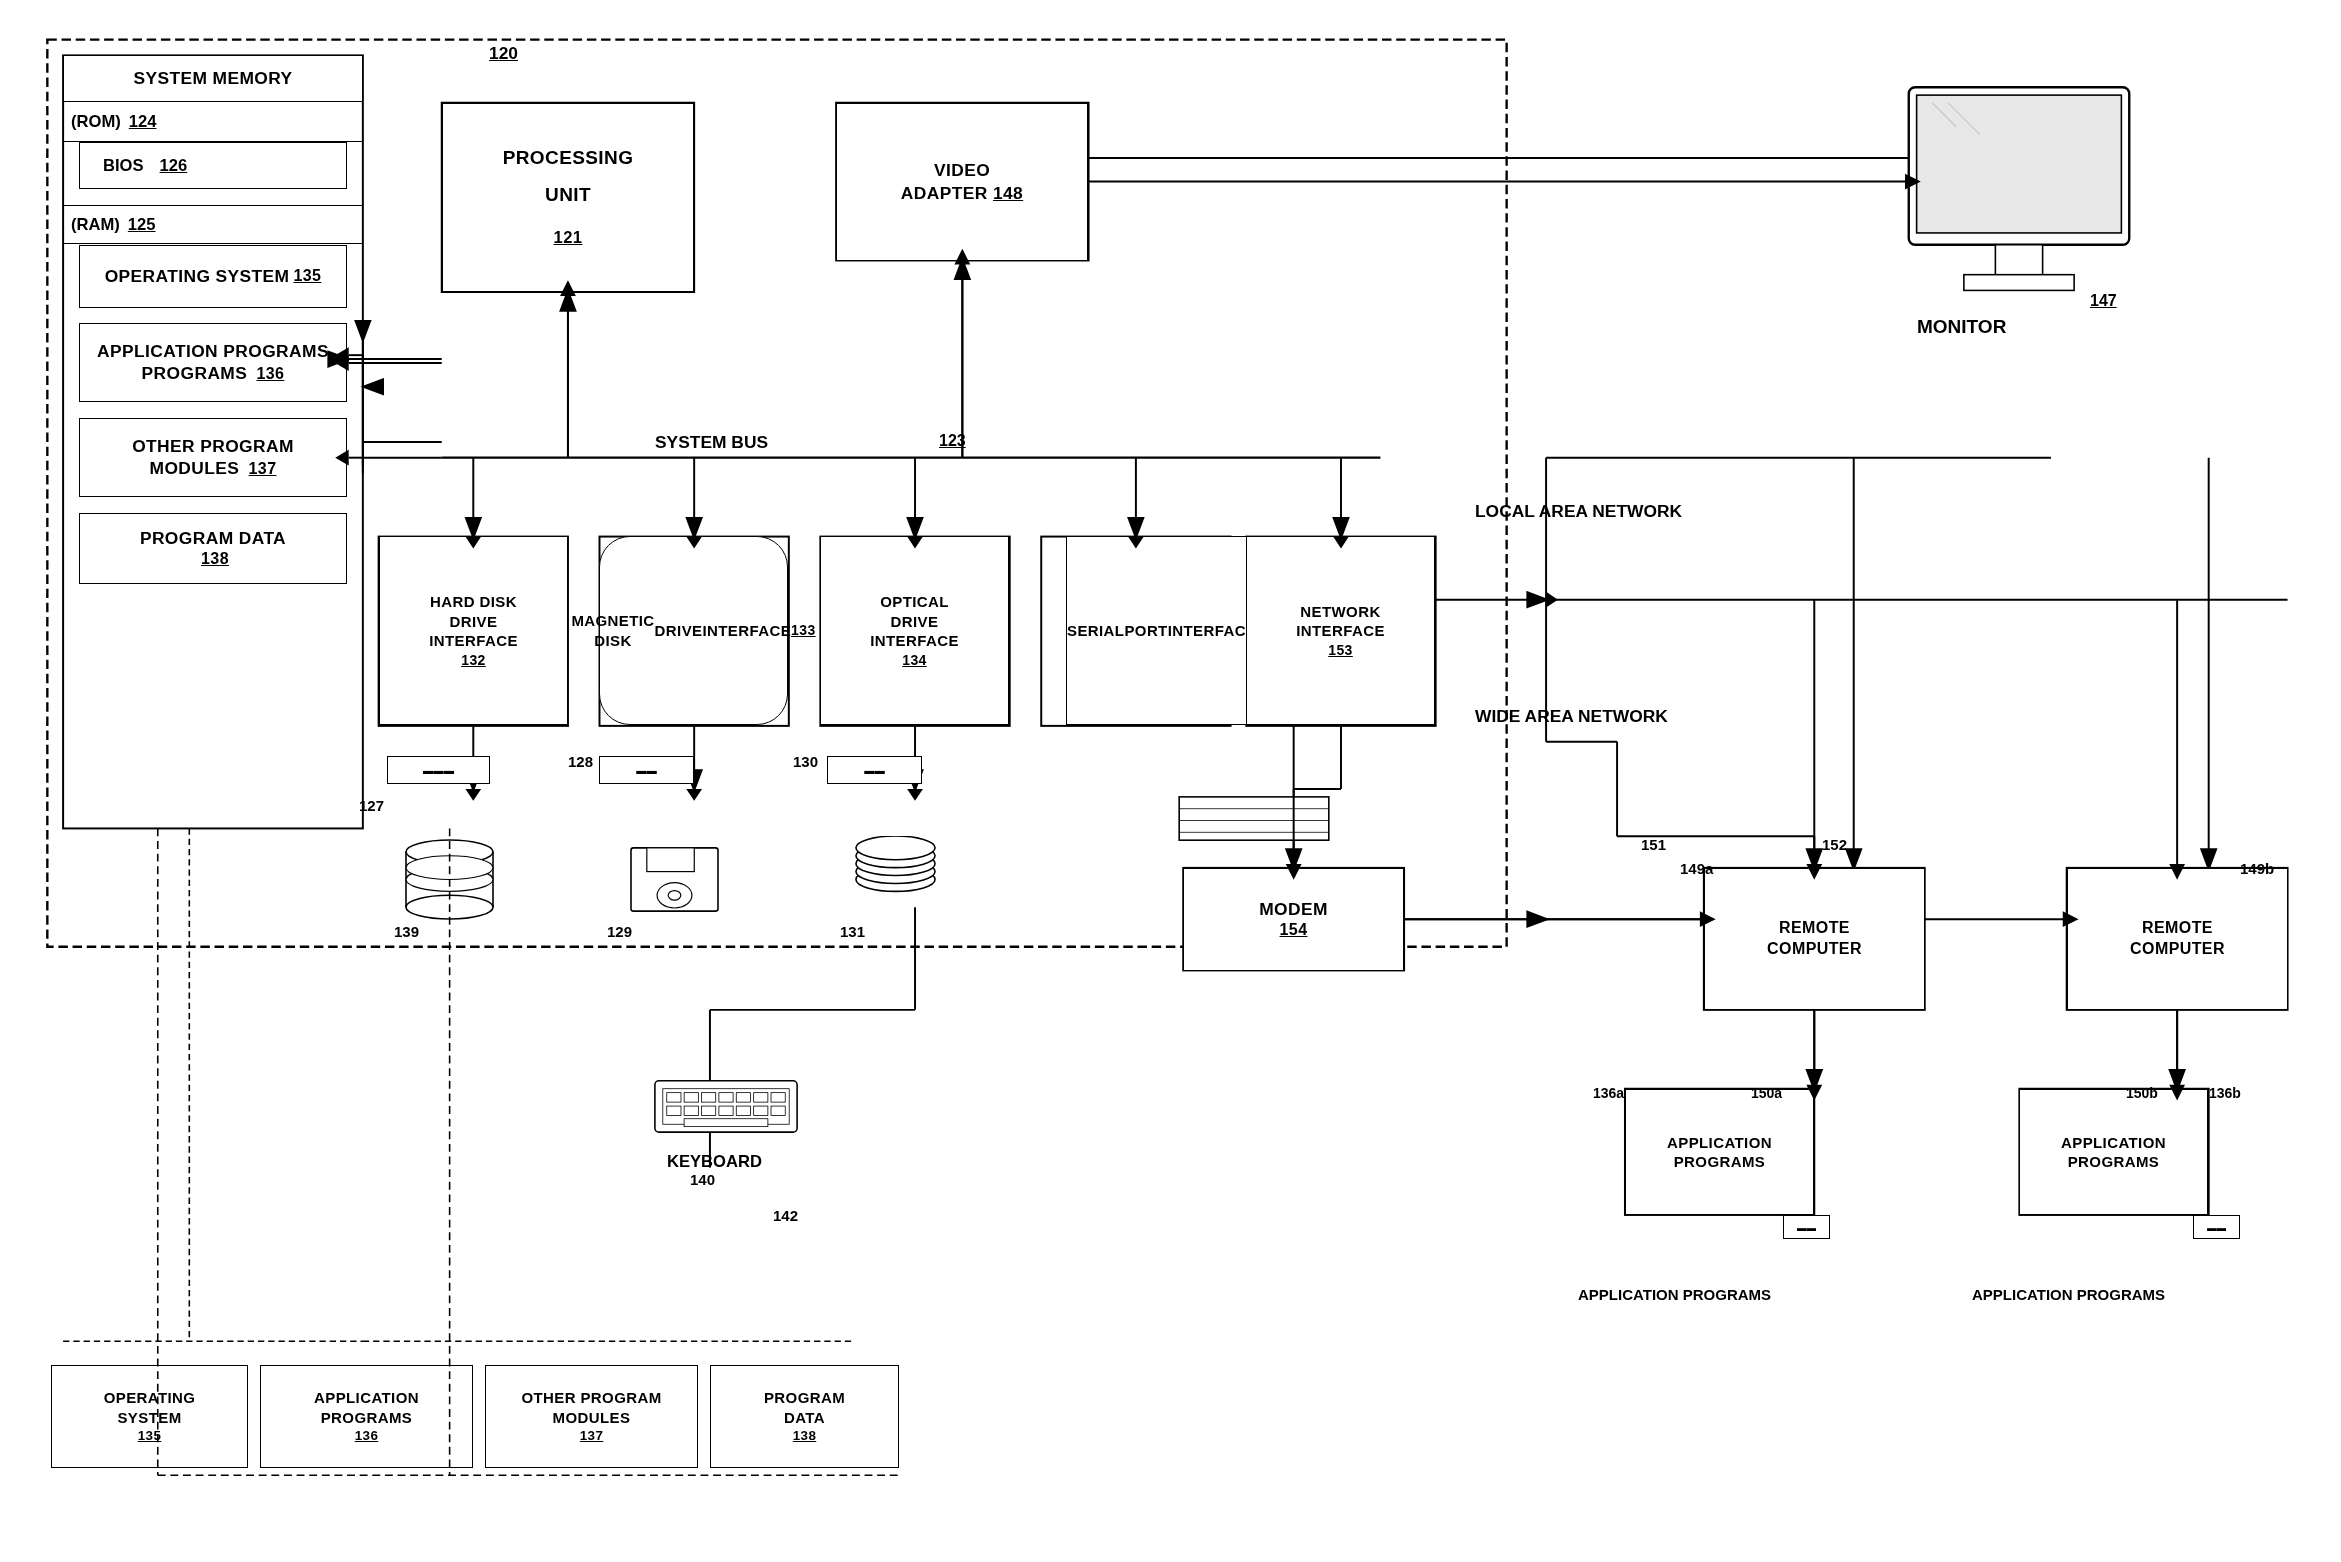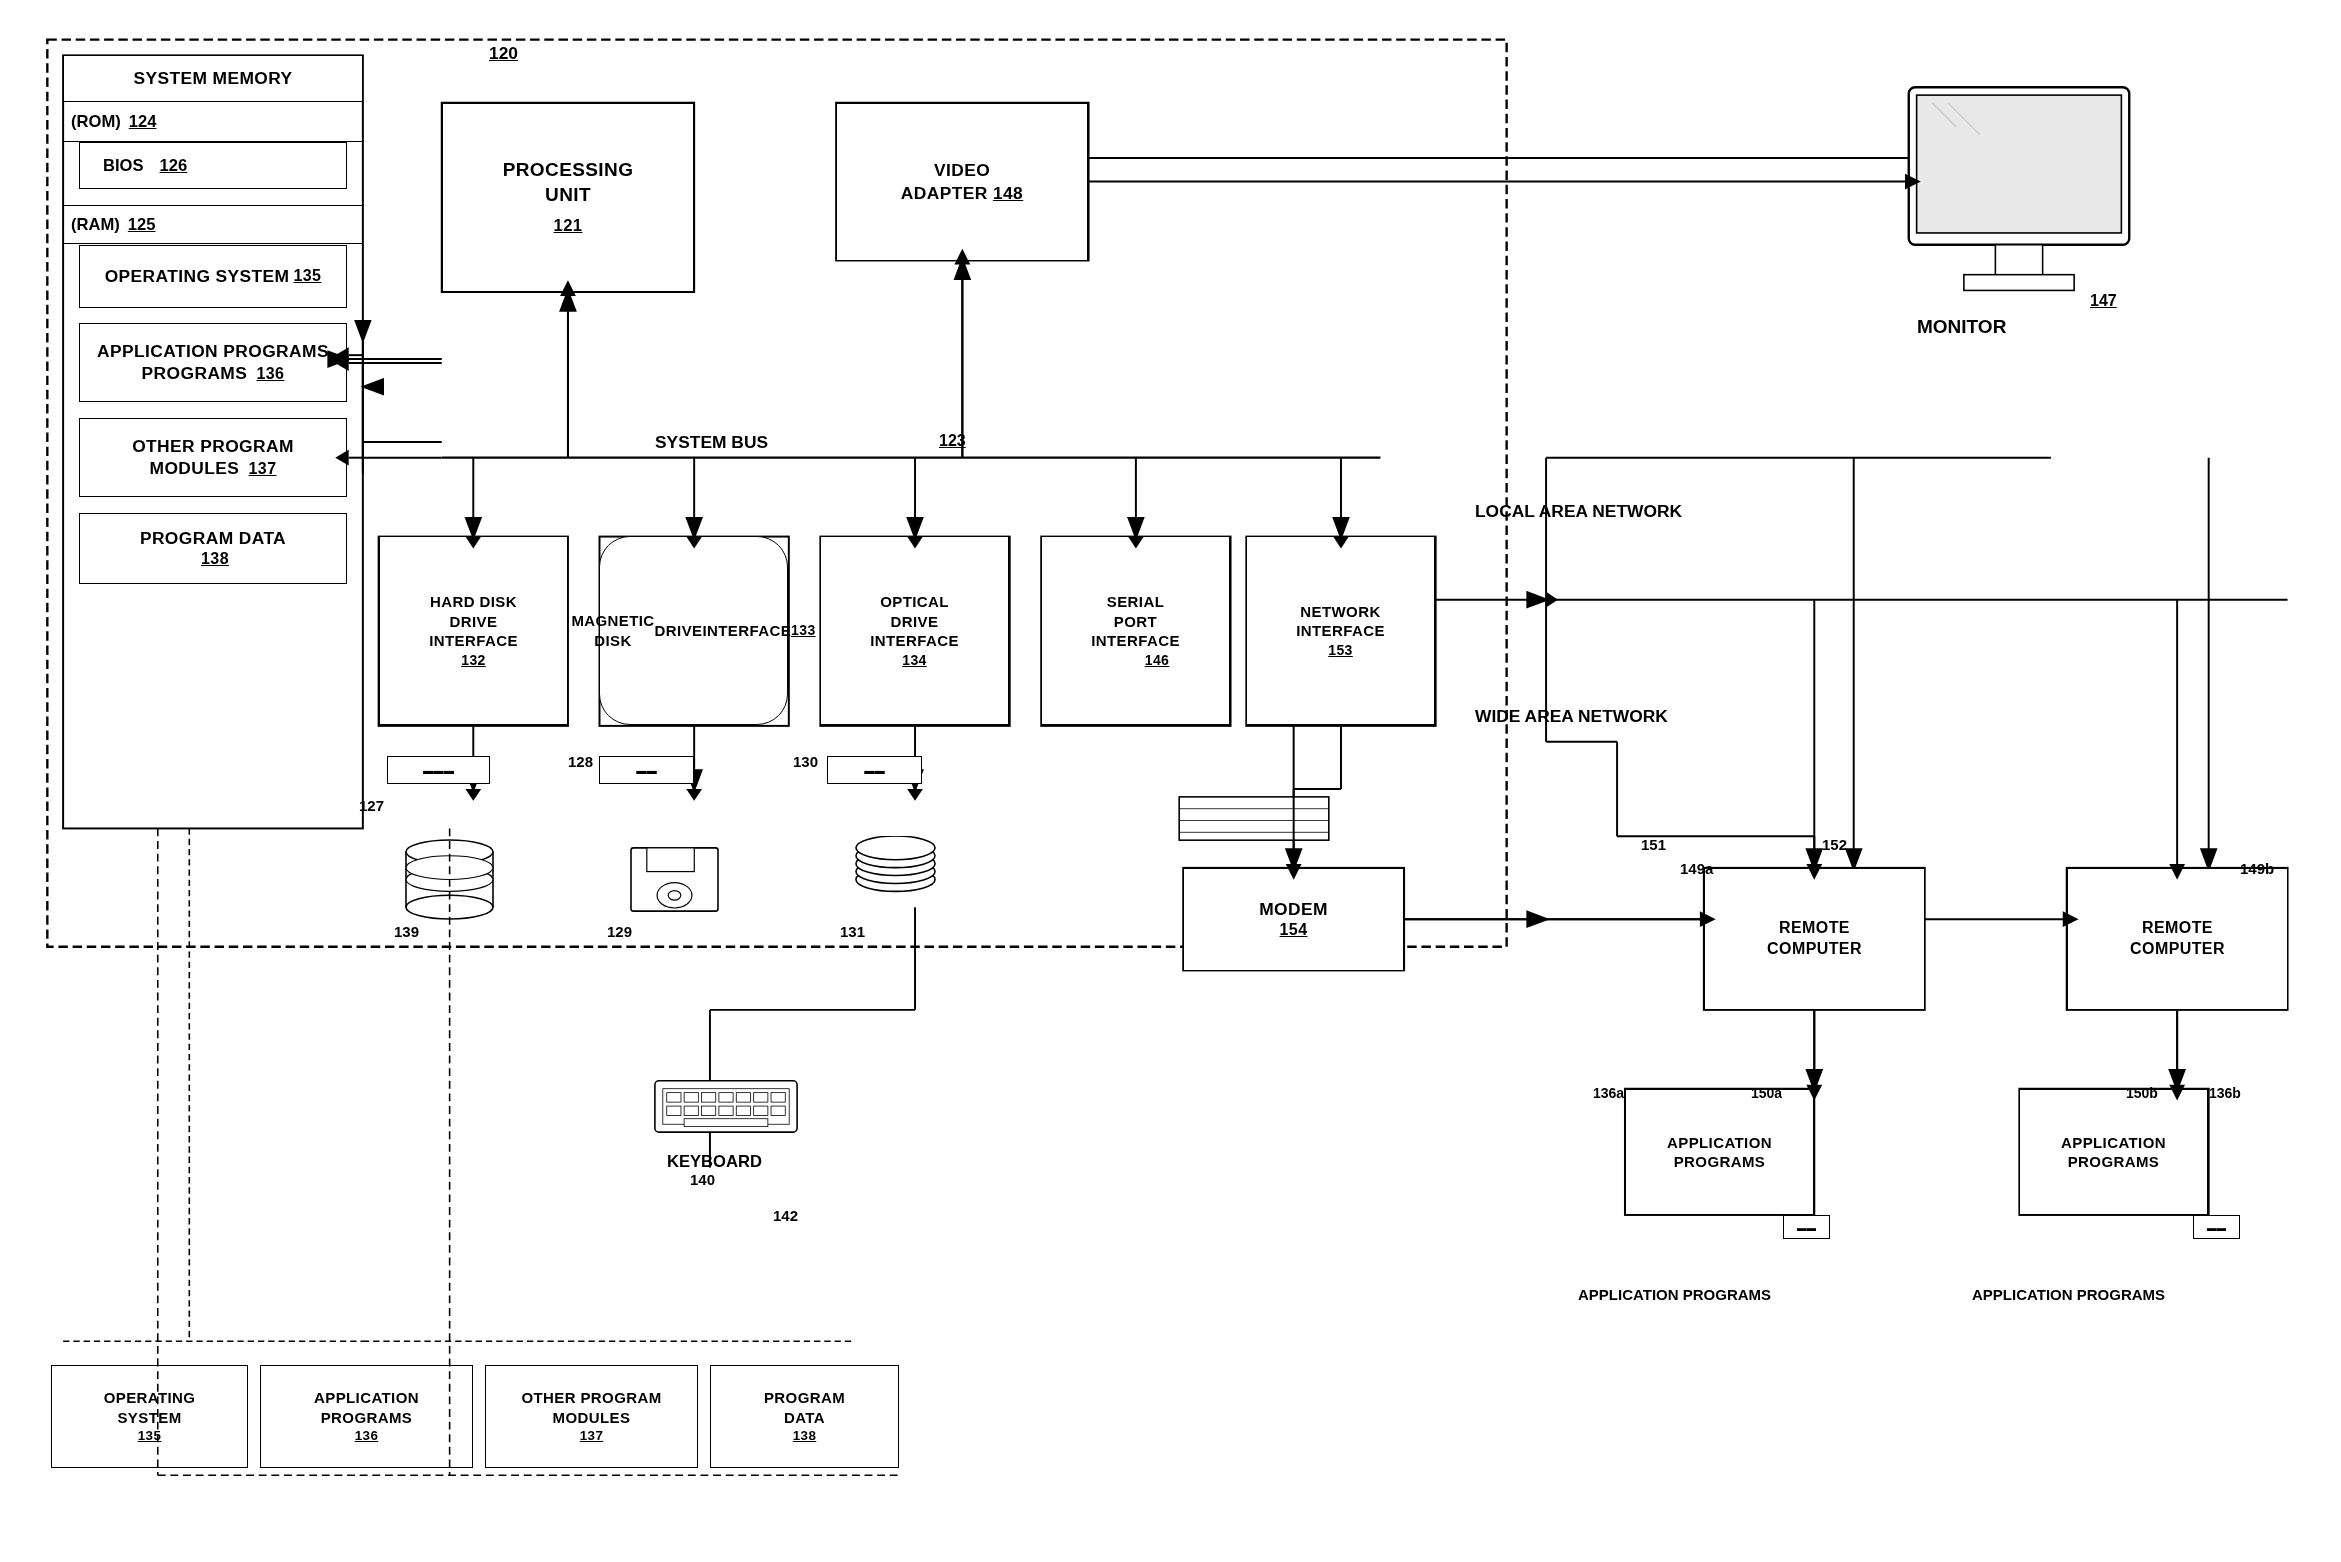--- a/index.html
+++ b/index.html
@@ -207,21 +207,21 @@
       MODULES
       <span style="text-decoration:underline; font-size:16px; margin-left:4px;">137</span>
     </div>
   </div>
 
   <div class="box" style="top:513px; left:79px; width:268px; height:71px;flex-direction:column;">
     <span>PROGRAM DATA</span>
     <span style="text-decoration:underline; font-size:16px; margin-left:4px;">138</span>
   </div>
 
-  <div class="box" style="top:103px; left:442px; width:252px; height:189px; flex-direction:column;">
+  <div class="box" style="top:103px; left:442px; width:252px; height:189px; flex-direction:column;gap:12px;">
     <div style="font-size:19px; font-weight:bold;">PROCESSING</div>
     <div style="font-size:19px; font-weight:bold;">UNIT</div>
     <div style="font-size:16.6px; text-decoration:underline; margin-top:8px;">121</div>
   </div>
 
   <div class="box" style="top:103px; left:836px; width:252px; height:158px; flex-direction:column;">
     <div style="font-size:17.4px; font-weight:bold;">VIDEO</div>
     <div style="font-size:17.4px; font-weight:bold;">
       ADAPTER <span style="text-decoration:underline;">148</span>
     </div>
@@ -248,21 +248,21 @@
     <div style="font-size:14px; text-decoration:underline;">133</div>
   </div>
 
   <div class="box" style="top:536px; left:820px; width:189px; height:189px; flex-direction:column; font-size:15px;">
     <div>OPTICAL</div>
     <div>DRIVE</div>
     <div>INTERFACE</div>
     <div style="font-size:14px; text-decoration:underline;">134</div>
   </div>
 
-  <div class="box" style="top:536px; left:1041px; width:189px; height:189px; flex-direction:column; font-size:15px;">
+  <div class="box" style="top:536px; left:1066px; width:189px; height:189px; flex-direction:row; font-size:15px;justify-content:space-between;">
     <div>SERIAL</div>
     <div>PORT</div>
     <div>INTERFACE</div>
     <div style="font-size:14px; text-decoration:underline;margin-left:43px;">146</div>
   </div>
 
   <div class="box" style="top:536px; left:1246px; width:189px; height:189px; flex-direction:column; font-size:15px;">
     <div>NETWORK</div>
     <div>INTERFACE</div>
     <div style="font-size:14px; text-decoration:underline;">153</div>

